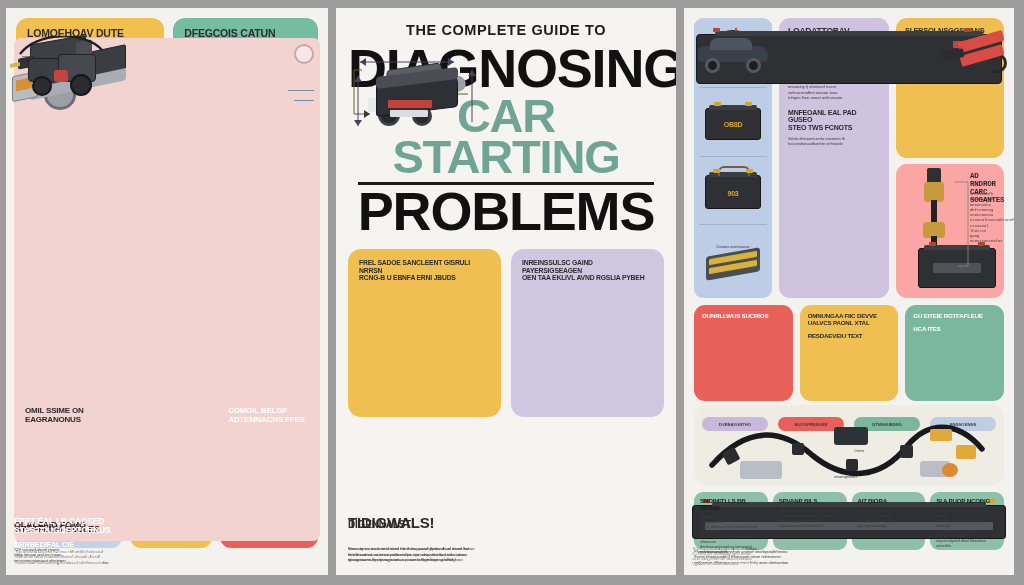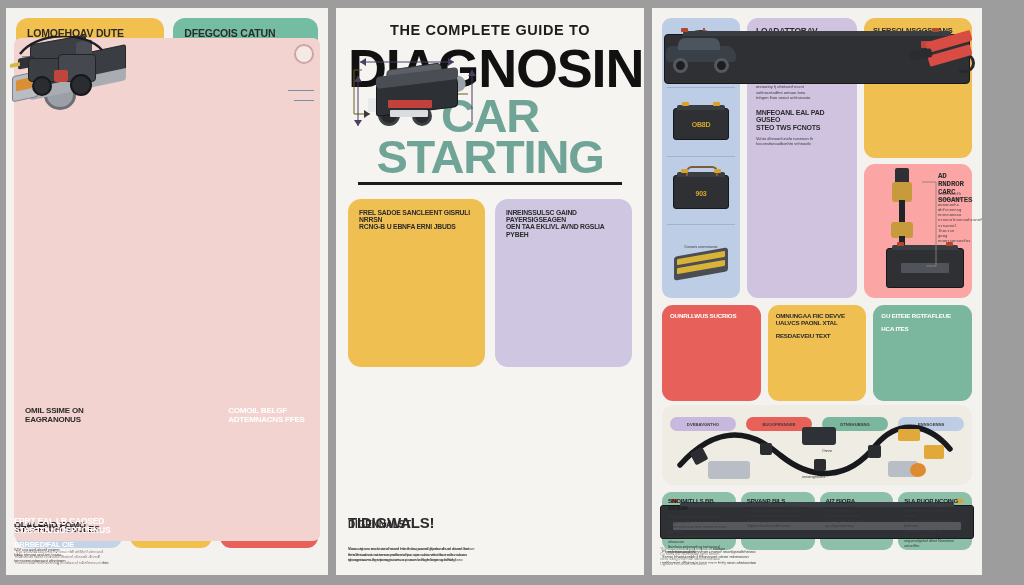--- a/index.html
+++ b/index.html
@@ -8,21 +8,21 @@
     background: #9d9d9d;
     font-family: "Liberation Sans", sans-serif;
   }
   #poster {
     position: relative; width: 1024px; height: 585px;
     background: #9d9d9d; display: flex; gap: 8px;
     padding: 8px 6px 10px 6px;
   }
   .panel { background: #f4f2ee; position: relative; overflow: hidden; }
   .panel-left  { width: 322px; padding: 10px 10px; }
-  .panel-mid   { width: 308px; padding: 14px 12px; background:#f6f4f0; }
+  .panel-mid   { width: 340px; padding: 14px 12px; background:#f6f4f0; }
   .panel-right { width: 330px; padding: 10px 10px; }
 
   
   .g { color:#2b2b2b; font-weight:800; letter-spacing:-0.2px;
        text-transform:uppercase; line-height:1.08;
        filter: blur(0.45px); white-space:pre-line; }
   .gb { color:#3a3a3a; font-weight:400; line-height:1.35;
         filter: blur(0.7px); white-space:pre-line; }
 
   .card { border-radius: 12px; position: relative; overflow: hidden; }
@@ -282,20 +282,21 @@
 lonlhngosn gangvhtostof thoal fhontnont uolvnfhtg</div>
       </div>
     </div>
   </div>
 
   <div class="panel panel-mid">
     <div class="kicker">THE COMPLETE GUIDE TO</div>
     <div class="title t1">DIAGNOSING</div>
     <div class="title t2">CAR STARTING</div>
     <div class="rule"></div>
+    <div class="title t4">PROBLEMS</div>
 
     <div class="m-row">
       <div class="m-c1">
         <div class="g" style="font-size:6.8px;">FREL SADOE SANCLEENT GISRULI NRRSN
 RCNG-B U EBNFA ERNI JBUDS</div>
         <div style="position:absolute;left:12px;top:46px;right:12px;height:78px;">
           <svg width="100%" height="78" style="position:absolute;inset:0;">
             <path d="M14,16 L6,16 L6,60 L22,60" stroke="#6b5a22" stroke-width="1" fill="none"></path>
             <path d="M22,60 l-6,-4 l0,8 z" fill="#3a3a3a"></path>
             <line x1="96" y1="40" x2="120" y2="40" stroke="#6b5a22" stroke-width="1"></line>

